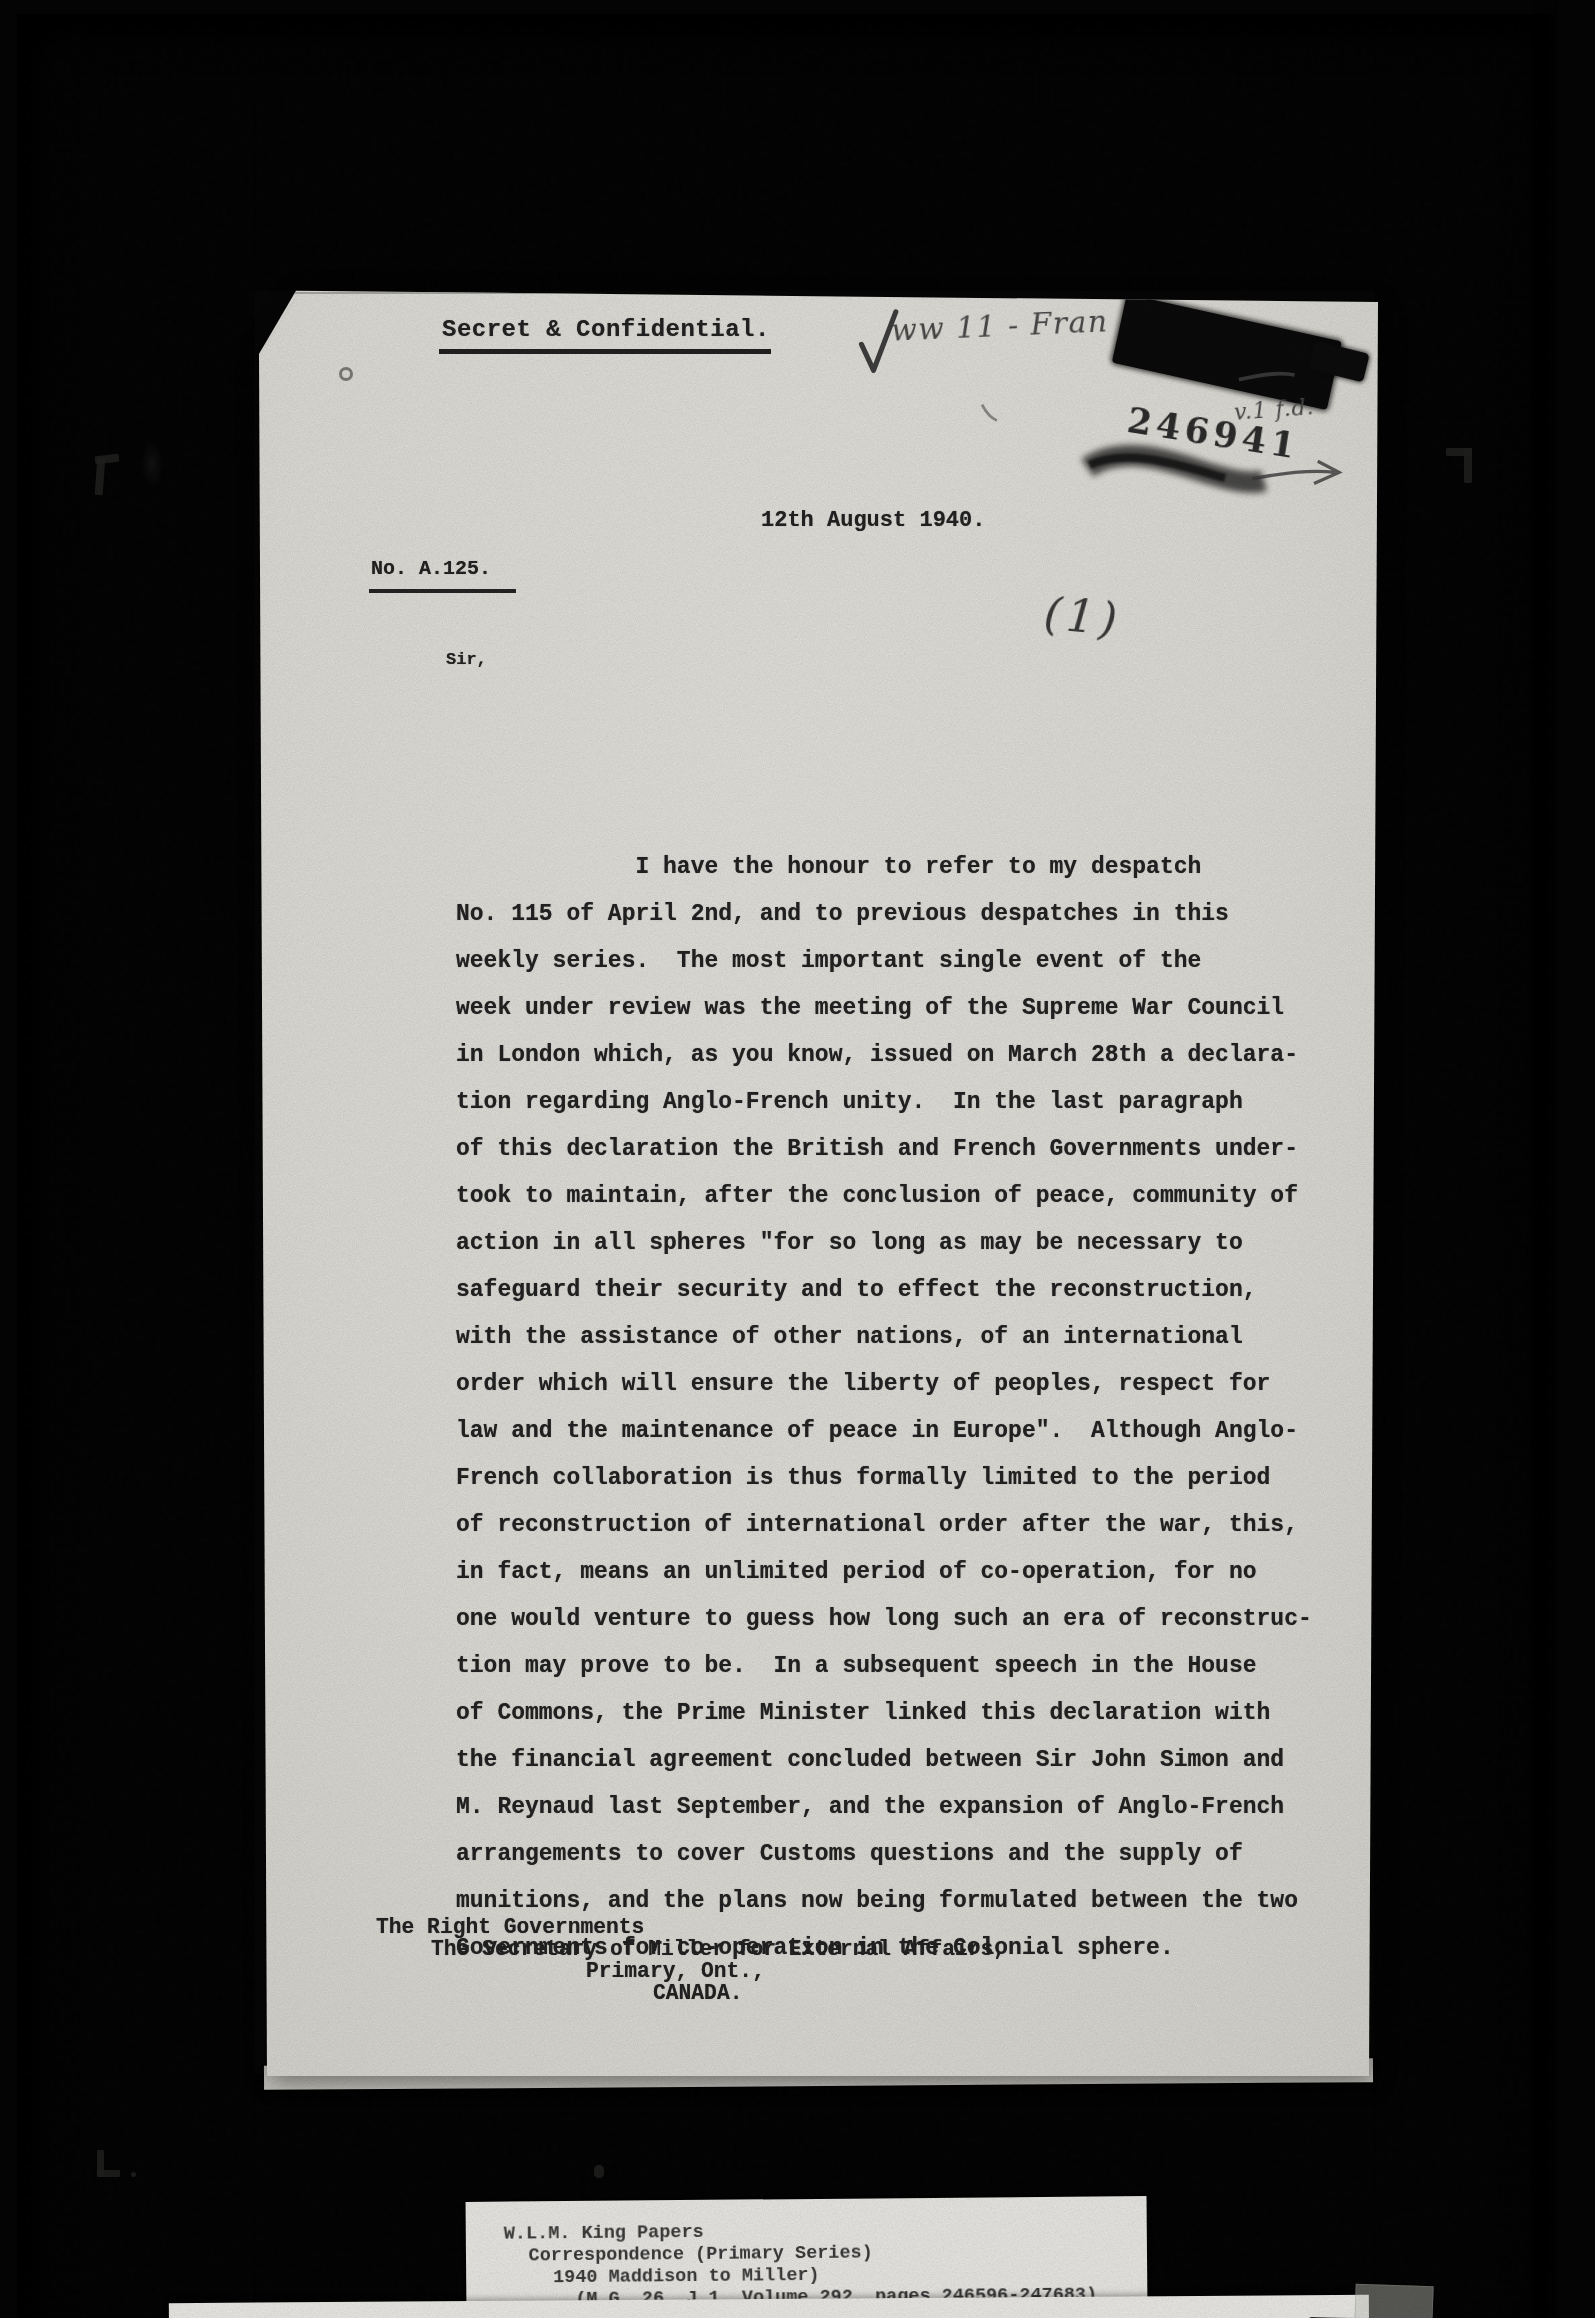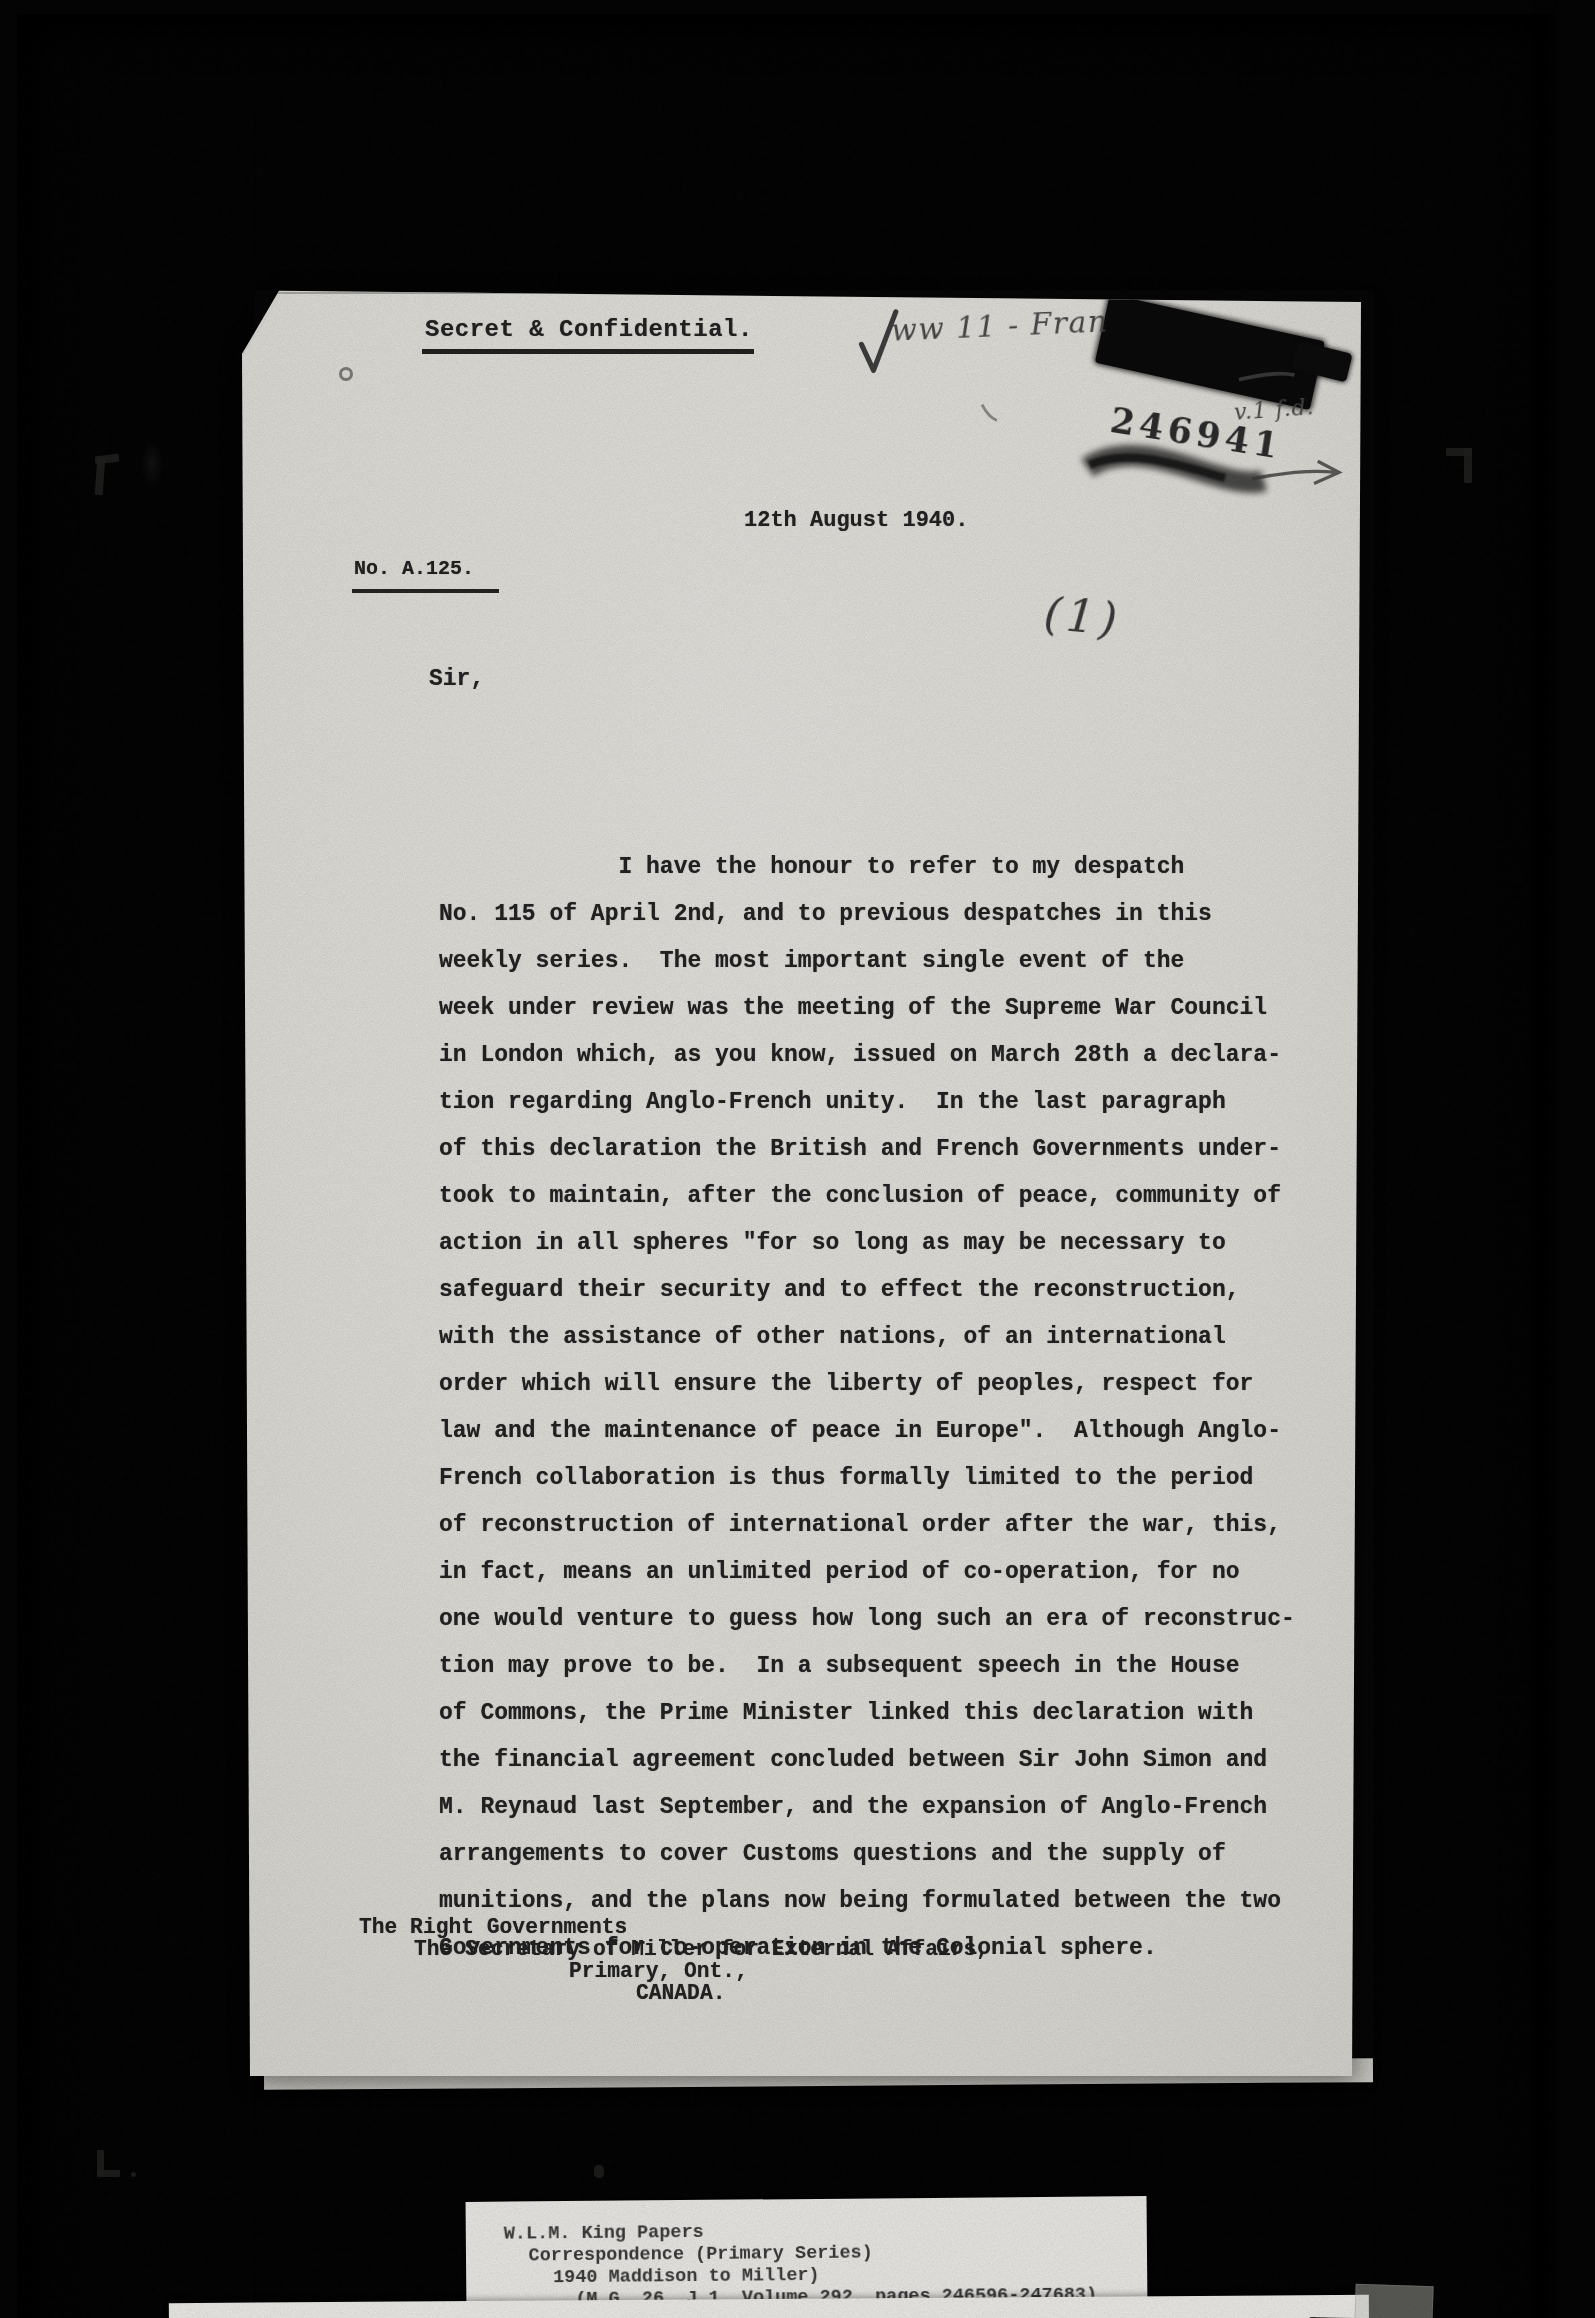--- a/index.html
+++ b/index.html
@@ -16,38 +16,38 @@
 
   
   .mark{background:#222220;opacity:.88;border-radius:1.4px;}
   .smudge{background:radial-gradient(ellipse at center,rgba(30,30,30,.55),rgba(30,30,30,0) 70%);}
 
   
   #under-sheet{left:264px;top:2062px;width:1109px;height:24px;background:#d3d1cb;
     transform:rotate(-.4deg);box-shadow:0 2.8px 6.5px rgba(0,0,0,.4);}
 
   
-  #paper-wrap{left:236px;top:288px;width:1125px;height:1788px;filter:drop-shadow(3.7px 5.6px 12px rgba(0,0,0,.45));}
+  #paper-wrap{left:253px;top:288px;width:1125px;height:1788px;filter:drop-shadow(3.7px 5.6px 12px rgba(0,0,0,.45));}
   #paper{left:0;top:0;width:100%;height:100%;
     background:radial-gradient(ellipse at 45% 28%,#edebe6 0%,#e8e6e0 55%,#dddbd5 100%);
     clip-path:polygon(43px 2.8px,1125px 14px,1116px 1788px,14px 1788px,6px 66px);}
   #paper-top-edge{left:37px;top:3.7px;width:1087px;height:1.9px;background:#8f8f8b;opacity:.65;}
   #corner-fold{left:4.6px;top:1.9px;width:43px;height:66px;
     background:linear-gradient(135deg,#c7c5bf 0%,#dedcd6 45%,#e8e6e0 100%);
     clip-path:polygon(0 100%,100% 0,88% 14%,6% 100%);opacity:.9;}
 
   
   .type{color:#242424;font-weight:700;white-space:pre;filter:blur(0.2px);
         text-shadow:0 0 0.9px rgba(30,30,30,.55);}
   #classification{left:189px;top:28px;font-size:24px;letter-spacing:0.5px;}
   #classification-underline{left:186px;top:61px;width:332px;height:4.6px;background:#232323;filter:blur(0.5px);}
   #date-line{left:508px;top:220px;font-size:22px;}
   #ref-number{left:118px;top:269px;font-size:20px;}
   #ref-underline{left:116px;top:301px;width:147px;height:4.2px;background:#262626;filter:blur(0.5px);}
-  #salutation{left:193px;top:362px;font-size:23px;margin-top:16px;}
+  #salutation{left:193px;top:362px;font-size:17px;}
   #body-block{left:203px;top:415px;font-size:23px;line-height:47px;}
   .body-line{white-space:pre;}
   #address-block{left:123px;top:1562px;font-size:21.3px;line-height:22px;}
   #address-block .addr-line:nth-child(2){margin-left:55px;}
   #address-block .addr-line:nth-child(3){margin-left:210px;}
   #address-block .addr-line:nth-child(4){margin-left:277px;}
 
   
   #page-stamp{left:878px;top:111px;font-family:"DejaVu Serif",serif;font-weight:700;
     font-size:35px;letter-spacing:4.6px;color:#2e2e2e;transform:rotate(9deg);transform-origin:left top;

